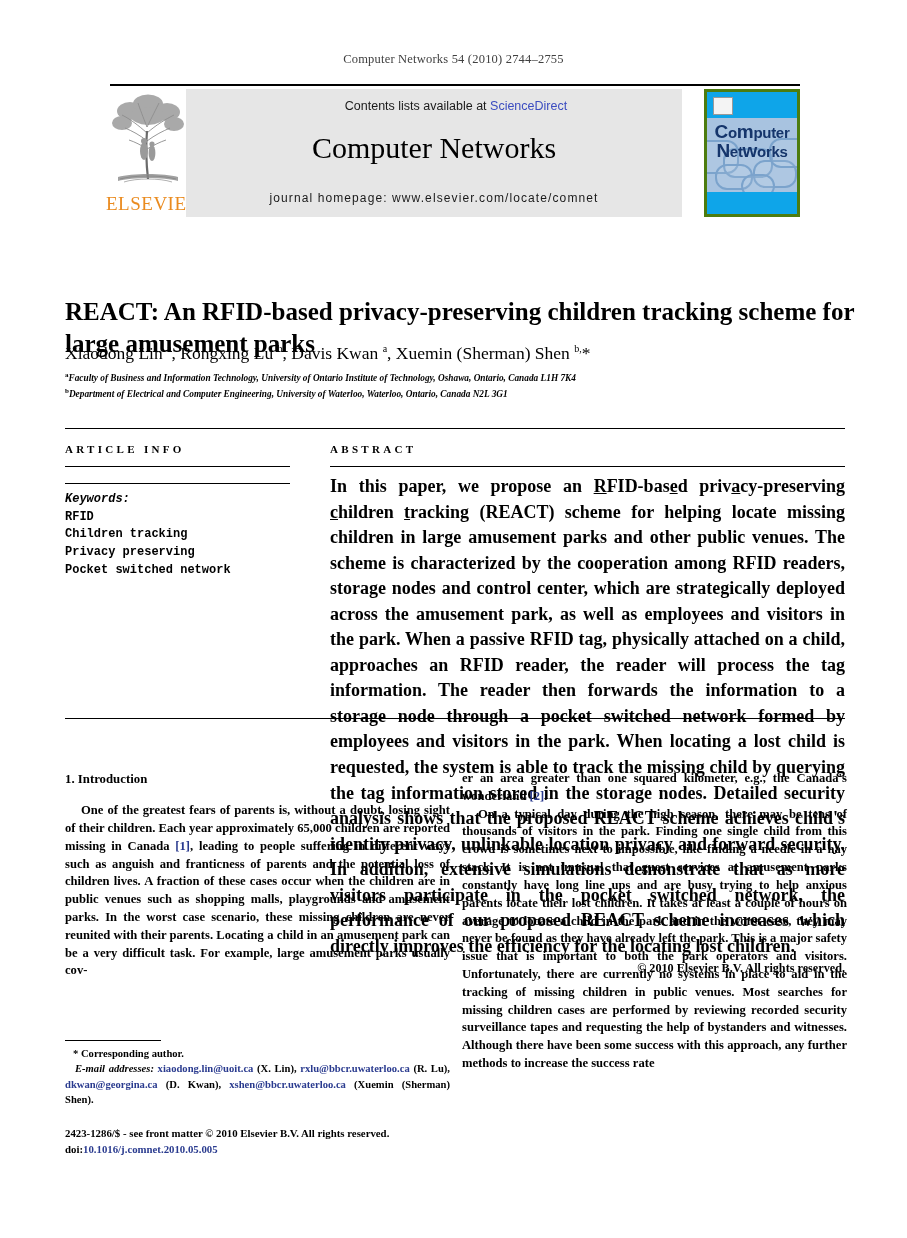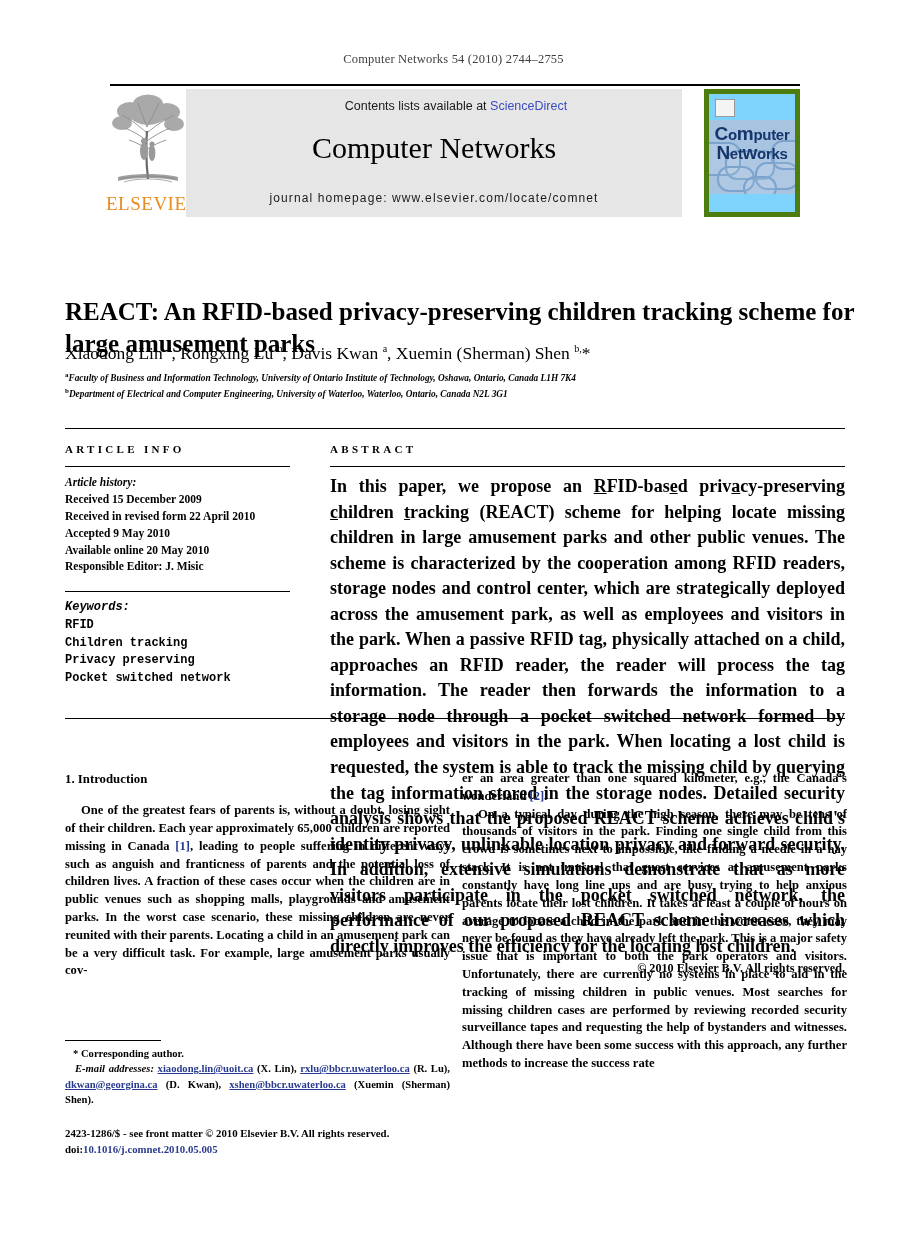--- a/index.html
+++ b/index.html
@@ -100,22 +100,22 @@
     text-align: center;
     font-size: 12px;
     font-family: "Liberation Sans", sans-serif;
     letter-spacing: 1.1px;
     color: #1a1a1a;
   }
   .cover-thumb {
     flex: 0 0 96px;
     width: 96px;
     margin-left: 22px;
-    border: 5px solid #4d7c0f;
-    background: #7dd3fc;
+    border: 3px solid #4d7c0f;
+    background: #0ea5e9;
     position: relative;
     box-sizing: border-box;
   }
   .cover-tinylogo {
     position: absolute;
     left: 6px; top: 5px;
     width: 18px; height: 16px;
     border: 1px solid #9a9a9a;
     background: #f4f4f4;
   }
@@ -280,21 +280,21 @@
     font-family: "Liberation Serif", serif;
   }
   .fn-rule {
     width: 96px;
     border-top: 1px solid #000;
     margin-bottom: 5px;
   }
   .fn-corr { text-indent: 8px; }
   .fn-mail { text-indent: 10px; }
   .fn-mail .lbl { font-style: italic; }
-  .mail { color: #2a3b8f; text-decoration: underline; }
+  .mail { color: #2a3b8f; }
   .issn {
     position: absolute;
     left: 65px; top: 1125px;
     width: 400px;
     font-size: 10.8px;
     font-weight: bold;
     line-height: 1.5;
     font-family: "Liberation Serif", serif;
   }
   .doi-link { color: #2a3b8f; }
@@ -381,28 +381,20 @@
     <div><sup>a</sup><span>Faculty of Business and Information Technology, University of Ontario Institute of Technology, Oshawa, Ontario, Canada L1H 7K4</span></div>
     <div><sup>b</sup><span>Department of Electrical and Computer Engineering, University of Waterloo, Waterloo, Ontario, Canada N2L 3G1</span></div>
   </div>
 
   <div class="info-rule-top"></div>
   <div class="info-head left">ARTICLE INFO</div>
   <div class="info-head right">ABSTRACT</div>
 
   <div class="col-left">
     <div class="thin-rule"></div>
-    <div class="history">
-      <div class="lbl">Article history:</div>
-      <div>Received 15 December 2009</div>
-      <div>Received in revised form 22 April 2010</div>
-      <div>Accepted 9 May 2010</div>
-      <div>Available online 20 May 2010</div>
-      <div>Responsible Editor: J. Misic</div>
-    </div>
     <div class="kw-block">
       <div class="thin-rule"></div>
       <div class="keywords">
         <div class="lbl">Keywords:</div>
         <div>RFID</div>
         <div>Children tracking</div>
         <div>Privacy preserving</div>
         <div>Pocket switched network</div>
       </div>
     </div>

